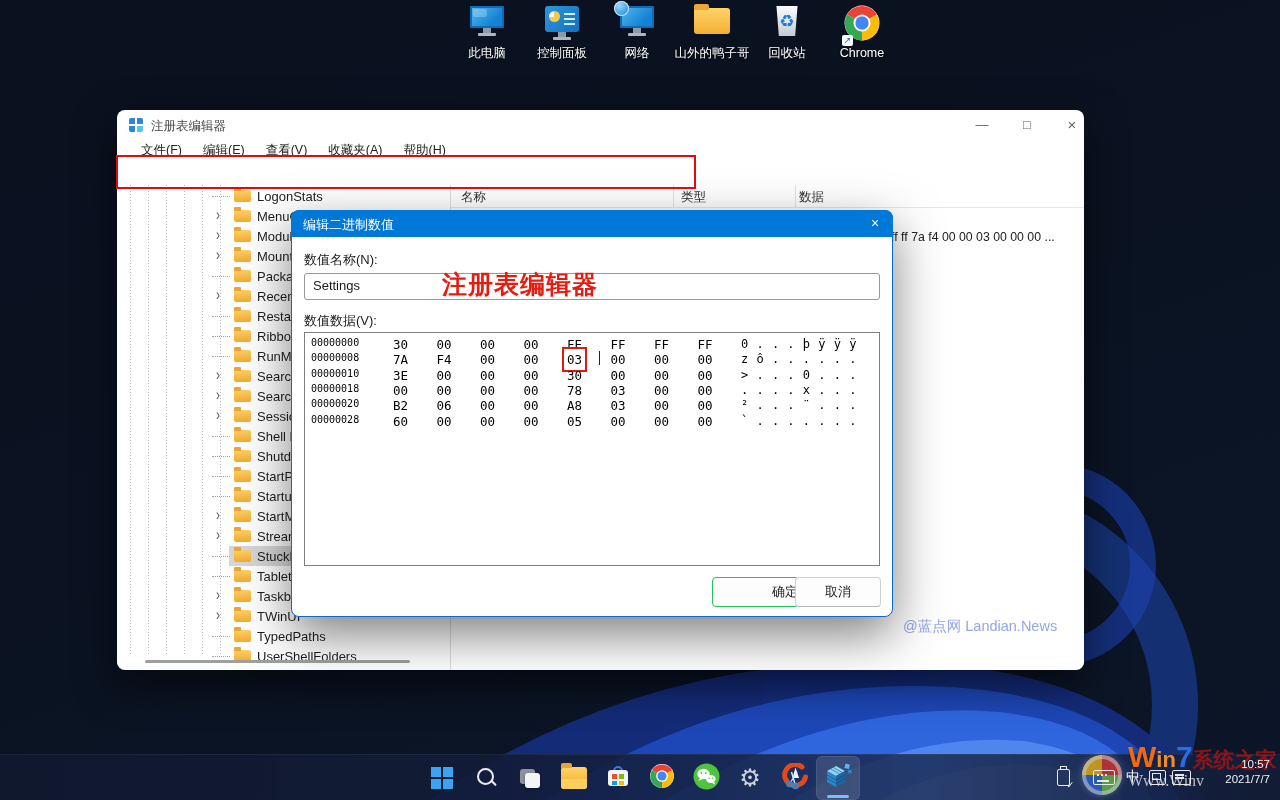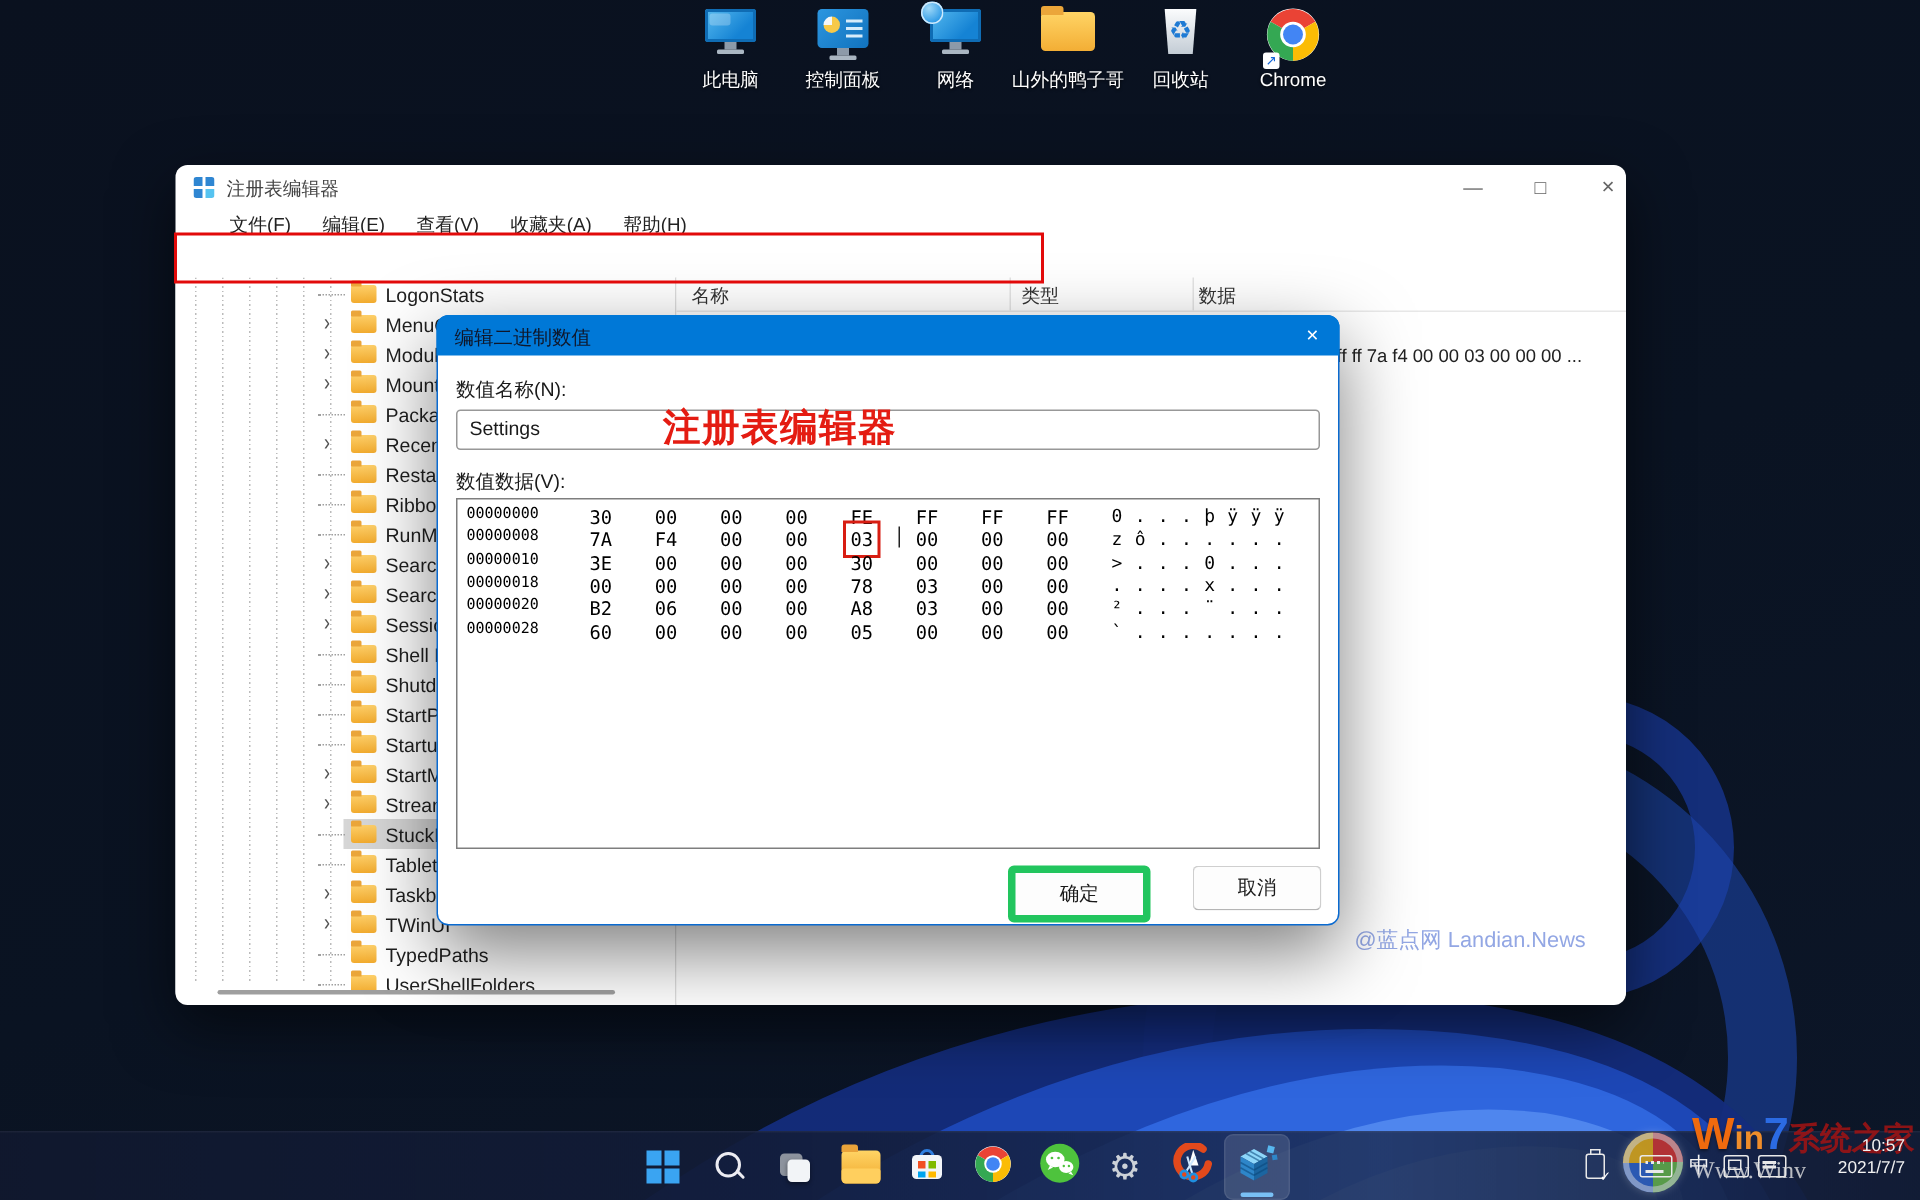--- a/index.html
+++ b/index.html
@@ -39,21 +39,21 @@
 
   
   #regwin{position:absolute;left:117px;top:110px;width:967px;height:560px;background:#fff;border-radius:8px;
     box-shadow:0 14px 40px rgba(0,0,0,.55);z-index:5;}
   #titlebar{position:absolute;left:0;top:0;right:0;height:30px;}
   #win-icon{position:absolute;left:12px;top:8px;width:14px;height:14px;border-radius:2px;
     background-image:linear-gradient(#2f86d2 0 0),linear-gradient(#2f86d2 0 0),linear-gradient(#2f86d2 0 0),linear-gradient(#56c3f0 0 0);
     background-size:6px 6px;background-position:0 0,8px 0,0 8px,8px 8px;background-repeat:no-repeat;}
   #win-title{position:absolute;left:34px;top:8px;font-size:12.5px;color:#444;}
   .win-ctl{position:absolute;top:0;width:34px;height:30px;text-align:center;line-height:30px;color:#666;font-size:13px;}
-  #menubar{position:absolute;left:0;top:30px;right:0;height:21px;display:flex;gap:21px;padding-left:24px;align-items:center;margin-left:12px;}
+  #menubar{position:absolute;left:0;top:30px;right:0;height:21px;display:flex;gap:21px;padding-left:24px;align-items:center;}
   #menubar span{font-size:12.5px;color:#222;}
   #addressbar{position:absolute;left:0;top:51px;right:0;height:24px;border-top:1px solid #ececec;border-bottom:1px solid #dadada;}
   #address-text{position:absolute;left:6px;top:4px;font-size:13px;color:#1c1c1c;white-space:nowrap;}
 
   
   #tree{position:absolute;left:0;top:75px;width:333px;bottom:1px;overflow:hidden;background:#fff;border-bottom-left-radius:8px;}
   .guide{position:absolute;top:0;bottom:14px;width:1px;
     background-image:repeating-linear-gradient(to bottom,#bbb 0 1px,transparent 1px 3px);}
   .trow{position:absolute;left:0;width:100%;height:20px;}
   .trow .selbg{position:absolute;left:112px;top:0;width:66px;height:20px;background:#d6d6d6;}
@@ -72,37 +72,37 @@
   .colsep{position:absolute;top:0;height:22px;width:1px;background:#e4e4e4;}
   #headline{position:absolute;left:0;right:0;top:22px;height:1px;background:#e8e8e8;}
   .vrow span{position:absolute;font-size:12.3px;color:#222;white-space:nowrap;}
 
   #landian{position:absolute;left:903px;top:617px;font-size:14.5px;color:#93a7e4;z-index:6;}
 
   
   #dialog{position:absolute;left:291px;top:210px;width:600px;height:405px;background:#fff;border-radius:8px;
     border:1px solid #0a6ad0;box-shadow:0 18px 50px rgba(0,0,0,.5);z-index:20;}
   #dlg-title{position:absolute;left:-1px;top:-1px;right:-1px;height:27px;background:#0078d7;border-radius:8px 8px 0 0;}
-  #dlg-title .t{position:absolute;left:12px;top:6px;font-size:13px;color:#0f172a;}
+  #dlg-title .t{position:absolute;left:12px;top:6px;font-size:13px;color:#ffffff;}
   #dlg-close{position:absolute;right:2px;top:0;width:32px;height:27px;text-align:center;line-height:27px;color:#fff;font-size:14px;}
   .dlg-label{position:absolute;font-size:13px;color:#1a1a1a;}
   #name-field{position:absolute;left:12px;top:62px;width:574px;height:25px;border:1px solid #989898;border-radius:3px;background:#fff;}
   #name-field span{position:absolute;left:8px;top:4px;font-size:13px;color:#1a1a1a;}
   #red-hint{position:absolute;left:150px;top:57px;font-size:25px;font-weight:bold;color:#e41c12;letter-spacing:1px;z-index:3;}
   #hexbox{position:absolute;left:12px;top:121px;width:574px;height:232px;border:1px solid #7e7e7e;background:#fff;
     font-family:"DejaVu Sans Mono","Liberation Mono",monospace;}
   .hexrow{position:absolute;left:0;width:100%;height:15px;}
   .hexrow .off{position:absolute;left:6px;top:0;font-size:10px;color:#000;}
   .hexrow .b{position:absolute;top:0;font-size:12.5px;color:#000;}
   .hexrow .b.hl{outline:2px solid #d81d12;outline-offset:3px;}
   .hexrow .asc{position:absolute;left:436px;top:0;font-size:12px;color:#000;letter-spacing:.5px;white-space:pre;}
   #hexcaret{position:absolute;width:1px;height:14px;background:#222;}
   .dlg-btn{position:absolute;top:366px;height:28px;background:#fdfdfd;border-radius:4px;font-size:13px;color:#1a1a1a;
     text-align:center;line-height:28px;}
-  #btn-ok{left:380px;width:85px;border:5px solid #22c55e;}
+  #btn-ok{left:420px;width:85px;border:1px solid #22c55e;text-align:right;}
   #btn-cancel{left:503px;width:84px;border:1px solid #cfcfcf;border-bottom-color:#b5b5b5;}
 
   
   #addr-redbox{position:absolute;left:116px;top:155px;width:576px;height:30px;border:2px solid #e20a0a;z-index:30;}
 
   
   #taskbar{position:absolute;left:0;top:754px;width:1280px;height:46px;z-index:40;
     background:linear-gradient(90deg,rgba(16,24,46,.95) 0%,rgba(18,28,56,.9) 40%,rgba(26,42,82,.82) 72%,rgba(18,28,54,.92) 100%);
     border-top:1px solid rgba(255,255,255,.05);}
   #tb-center{position:absolute;left:50%;top:0;height:46px;transform:translateX(-50%);display:flex;align-items:center;}

